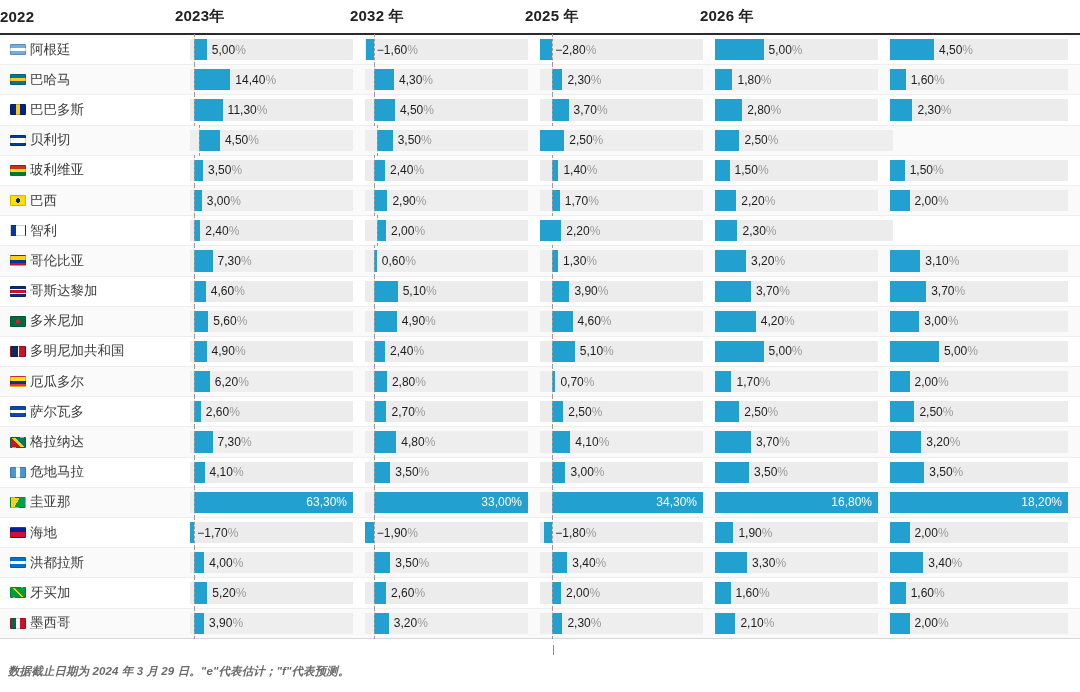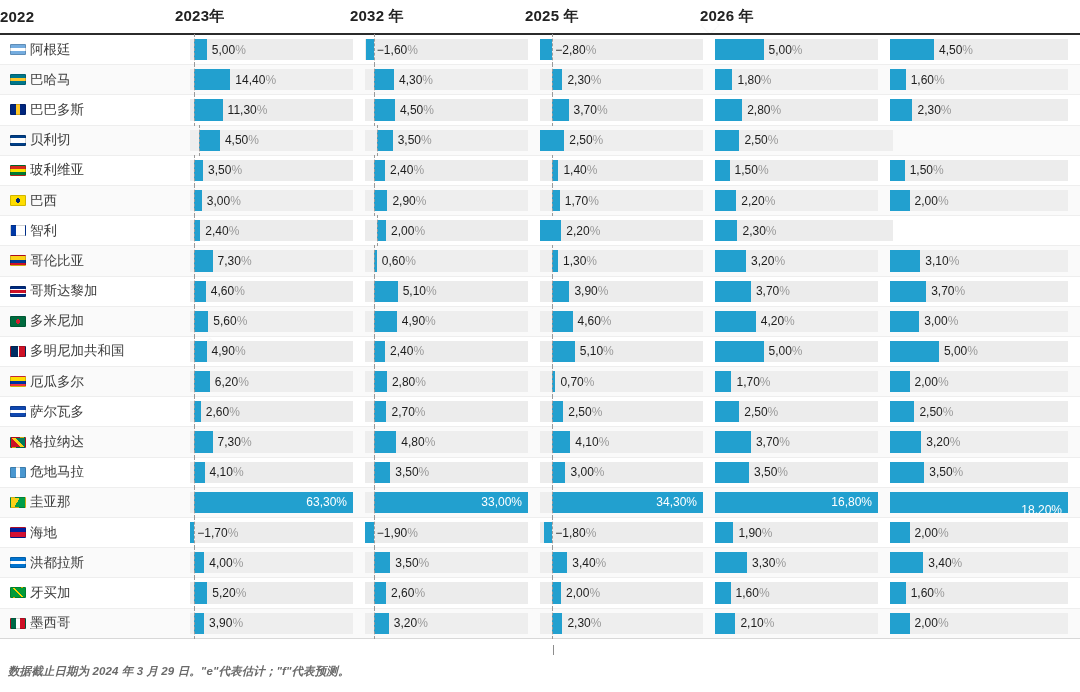--- a/index.html
+++ b/index.html
@@ -674,21 +674,21 @@
           <div class="barlabel inside" style="left: 161px; transform: translate(-100%, -50%);"><span>34,30</span><span class="pct">%</span></div>
         </div>
         <div class="cell-bar">
           <div class="track"></div>
           <div class="bar" style="left: 4px; width: 163px;"></div>
           <div class="barlabel inside" style="left: 161px; transform: translate(-100%, -50%);"><span>16,80</span><span class="pct">%</span></div>
         </div>
         <div class="cell-bar last">
           <div class="track"></div>
           <div class="bar" style="left: 4px; width: 178px;"></div>
-          <div class="barlabel inside" style="left: 176px; transform: translate(-100%, -50%); margin-top: 8px;"><span>18,20</span><span class="pct">%</span></div>
+          <div class="barlabel inside" style="left: 176px; transform: translate(-100%, -50%);"><span>18,20</span><span class="pct">%</span></div>
         </div>
       </div>
       <div class="row">
         <div class="cell-country">
           <span class="flag" style="background-image: linear-gradient(rgb(0, 32, 159) 50%, rgb(210, 16, 52) 50%); background-size: 100% 100%;"></span>
           <span>海地</span>
         </div>
         <div class="cell-bar">
           <div class="track"></div>
           <div class="zeroline" style="left: 8.26308px;"></div>

